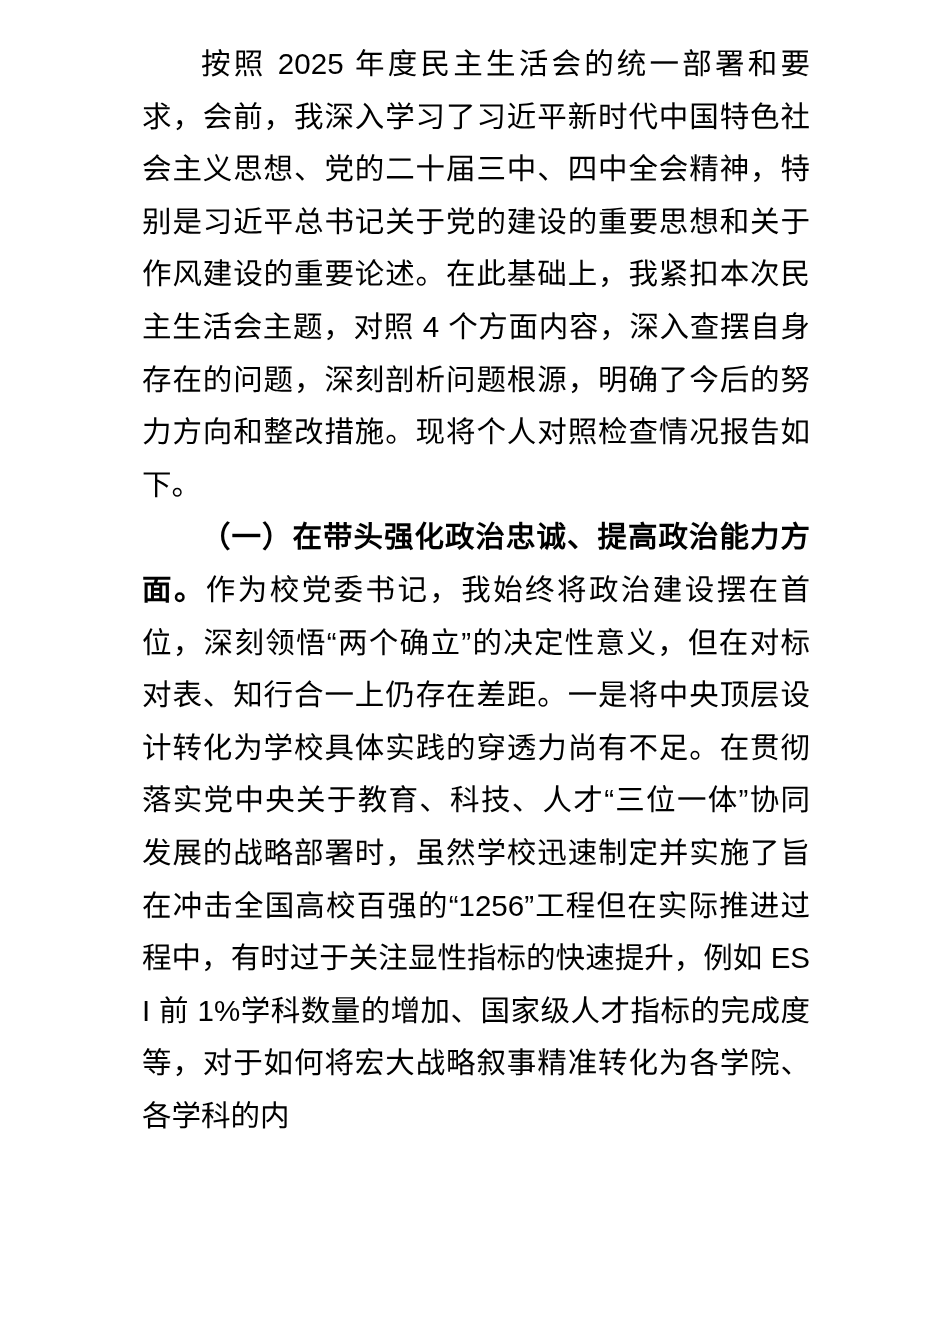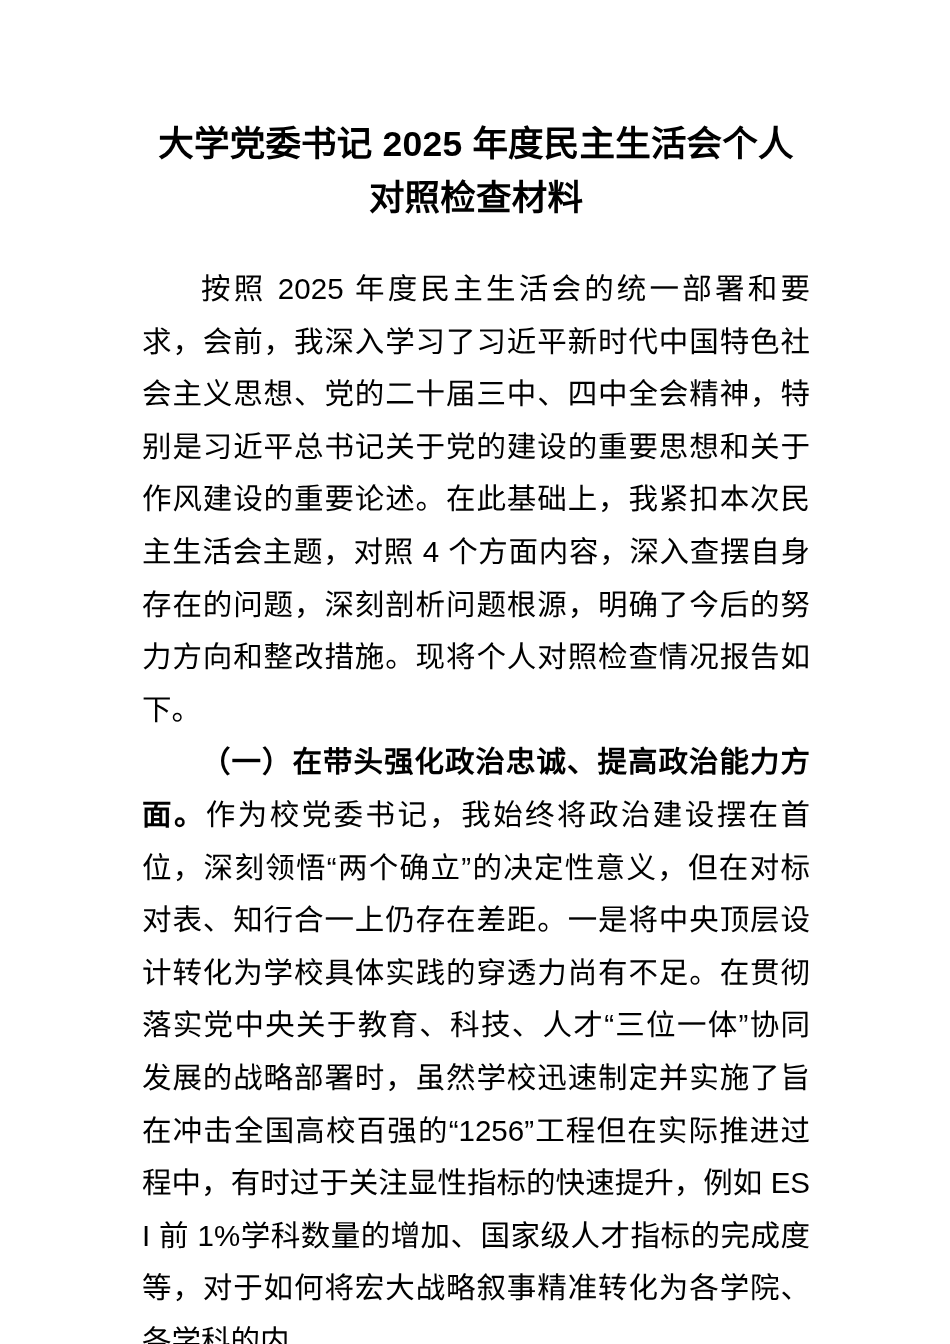--- a/index.html
+++ b/index.html
@@ -85,21 +85,20 @@
   .sub-heading-run {
     font-weight: 700;
   }
 </style>
 </head>
 <body>
 
 <div class="page">
   <div class="page-body">
 
-    <h1 class="doc-title"><span>大学党委书记 2025 年度民主生活会个人对照检查材料</span></h1>
 
     <p class="body-para first-para">按照 2025 年度民主生活会的统一部署和要求，会前，我深入学习了习近平新时代中国特色社会主义思想、党的二十届三中、四中全会精神，特别是习近平总书记关于党的建设的重要思想和关于作风建设的重要论述。在此基础上，我紧扣本次民主生活会主题，对照 4 个方面内容，深入查摆自身存在的问题，深刻剖析问题根源，明确了今后的努力方向和整改措施。现将个人对照检查情况报告如下。</p>
 
 
     <p class="sub-para"><span class="sub-heading-run">（一）在带头强化政治忠诚、提高政治能力方面。</span><span>作为校党委书记，我始终将政治建设摆在首位，深刻领悟“两个确立”的决定性意义，但在对标对表、知行合一上仍存在差距。一是将中央顶层设计转化为学校具体实践的穿透力尚有不足。在贯彻落实党中央关于教育、科技、人才“三位一体”协同发展的战略部署时，虽然学校迅速制定并实施了旨在冲击全国高校百强的“1256”工程但在实际推进过程中，有时过于关注显性指标的快速提升，例如 ESI 前 1%学科数量的增加、国家级人才指标的完成度等，对于如何将宏大战略叙事精准转化为各学院、各学科的内</span></p>
 
   </div>
 </div>
 
 </body></html>

